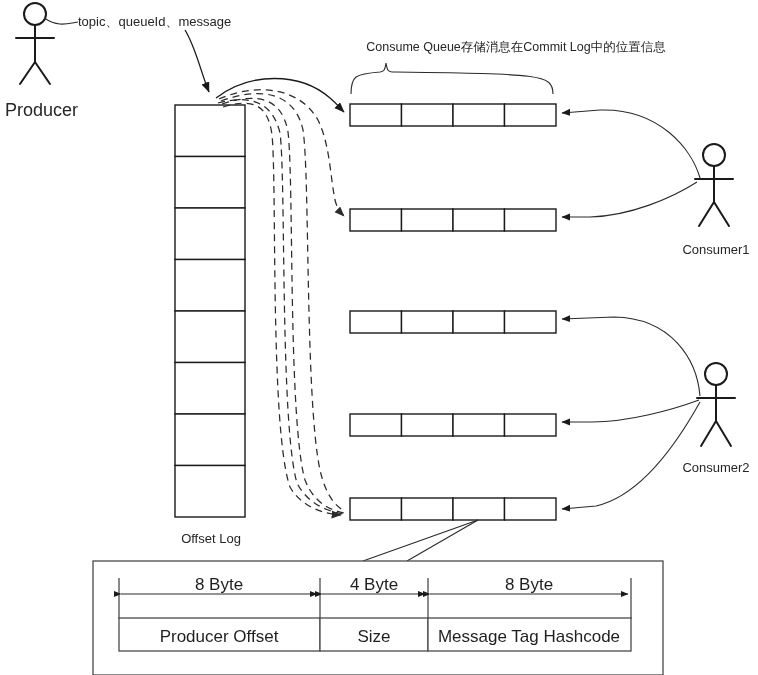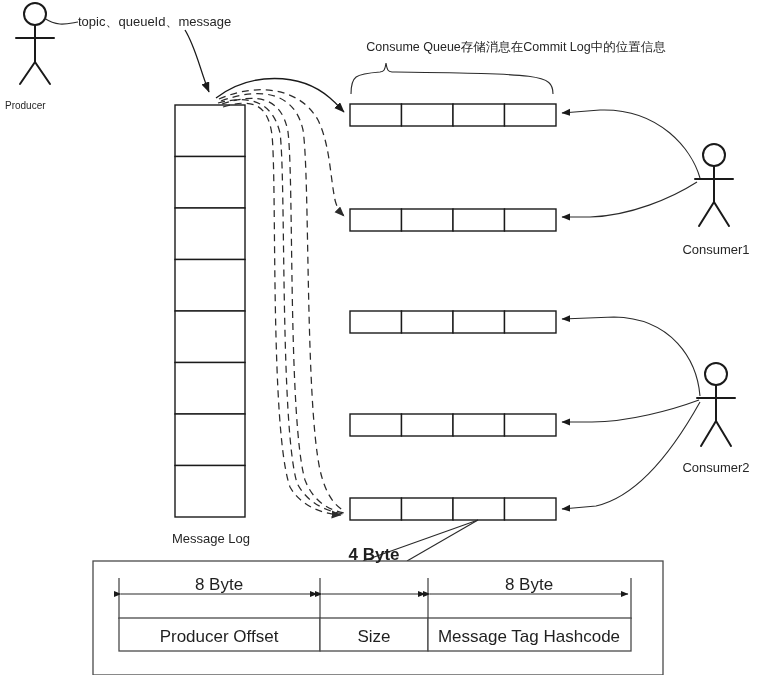--- a/index.html
+++ b/index.html
@@ -247,33 +247,33 @@
     <g>
       <rect class="panel-box" x="119" y="618" width="201" height="33"></rect>
       <rect class="panel-box" x="320" y="618" width="108" height="33"></rect>
       <rect class="panel-box" x="428" y="618" width="203" height="33"></rect>
     </g>
 
   </svg>
 
   <div class="lbl" style="left:78px; top:14px;">topic、queueId、message</div>
 
-  <div class="lbl" style="left:5px; top:100px; font-size:10px;">Producer</div>
+  <div class="lbl" style="left:5px; top:100px; font-size:18px;">Producer</div>
 
   <div class="lbl lbl-cn lbl-center" style="left:516px; top:40px;">Consume Queue存储消息在Commit Log中的位置信息</div>
 
-  <div class="lbl lbl-center" style="left:211px; top:531px;">Message Log</div>
+  <div class="lbl lbl-center" style="left:211px; top:531px;">Offset Log</div>
 
   <div class="lbl lbl-center" style="left:716px; top:242px;">Consumer1</div>
 
   <div class="lbl lbl-center" style="left:716px; top:460px;">Consumer2</div>
 
   <div class="panel-txt" style="left:219px; top:575px;">8 Byte</div>
 
-  <div class="panel-txt" style="left:374px; top:545px;font-weight:bold;">4 Byte</div>
+  <div class="panel-txt" style="left:374px; top:575px;">4 Byte</div>
 
   <div class="panel-txt" style="left:529px; top:575px;">8 Byte</div>
 
   <div class="panel-txt" style="left:219px; top:627px;">Producer Offset</div>
 
   <div class="panel-txt" style="left:374px; top:627px;">Size</div>
 
   <div class="panel-txt" style="left:529px; top:627px;">Message Tag Hashcode</div>
 
 </div>

